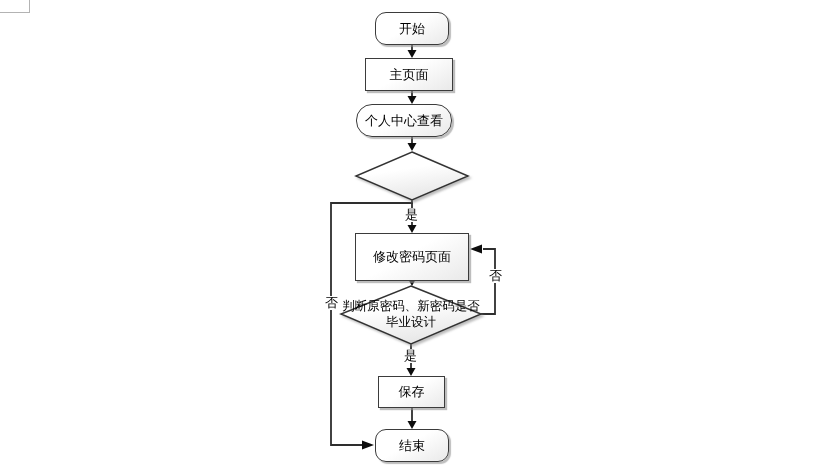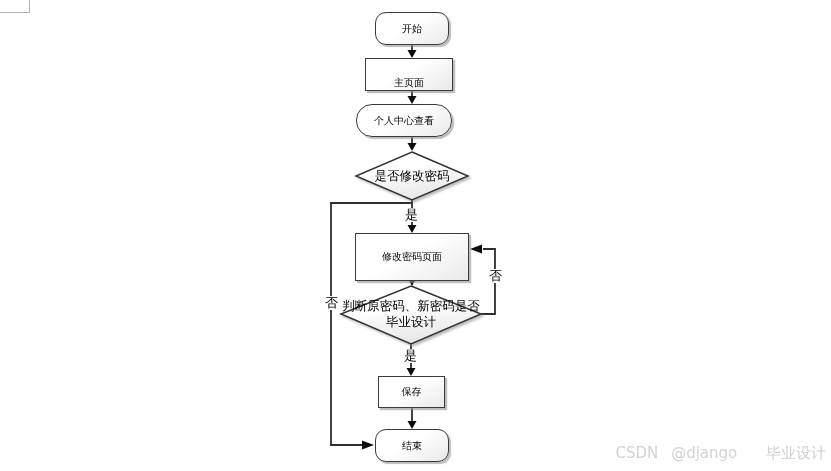--- a/index.html
+++ b/index.html
@@ -13,21 +13,21 @@
   }
   svg{position:absolute;left:0;top:0;}
   
   .node{
     position:absolute;
     box-sizing:border-box;
     border:1.5px solid #3b3b3b;
     background:linear-gradient(150deg,#ffffff 45%,#e9e9e9 100%);
     box-shadow:2px 2px 1px rgba(145,145,145,0.6);
     display:flex;align-items:center;justify-content:center;
-    font-size:10px;
+    font-size:13px;
     z-index:3;
   }
   .node.rounded{border-radius:11px;}
   
   .diamond-text{
     position:absolute;
     text-align:center;
     font-size:12.5px;
     line-height:16px;
     z-index:4;
@@ -102,29 +102,28 @@
     <g fill="url(#nodeGrad)" stroke="#333333" stroke-width="1.5" filter="url(#ds)">
       <polygon points="412,152 468,176 412,200 356,176"></polygon>
       <polygon points="411,286 481,314 411,344 341,314"></polygon>
     </g>
   </svg>
 
   <div class="node rounded" style="left:375px;top:12px;width:74px;height:33px;">
     <span>开始</span>
   </div>
 
-  <div class="node" style="left:365px;top:58px;width:88px;height:33px;align-items:flex-end;">
+  <div class="node" style="left:365px;top:58px;width:88px;height:33px;">
     <span>主页面</span>
   </div>
 
   <div class="node" style="left:356px;top:104px;width:96px;height:33px;border-radius:16px;">
     <span>个人中心查看</span>
   </div>
 
-  <div class="diamond-text" style="left:342px;top:168px;width:140px;">是否修改密码</div>
 
   <div class="node" style="left:355px;top:233px;width:114px;height:48px;">
     <span>修改密码页面</span>
   </div>
 
   <div class="diamond-text" style="left:326px;top:299px;width:170px;font-family:Liberation Mono, monospace;">
     <div>判断原密码、新密码是否</div>
     <div>毕业设计</div>
   </div>
 
@@ -134,19 +133,14 @@
 
   <div class="node" style="left:378px;top:376px;width:67px;height:32px;">
     <span>保存</span>
   </div>
 
   <div class="edge-label" style="left:404px;top:208px;">是</div>
   <div class="edge-label" style="left:324px;top:296px;">否</div>
   <div class="edge-label" style="left:488px;top:269px;">否</div>
   <div class="edge-label" style="left:403px;top:349px;">是</div>
 
-  <div id="watermark">
-    <span class="wm-brand">CSDN</span>
-    <span class="wm-handle">@django</span>
-    <span class="wm-label">毕业设计</span>
-  </div>
 
 </div>
 
 </body></html>

